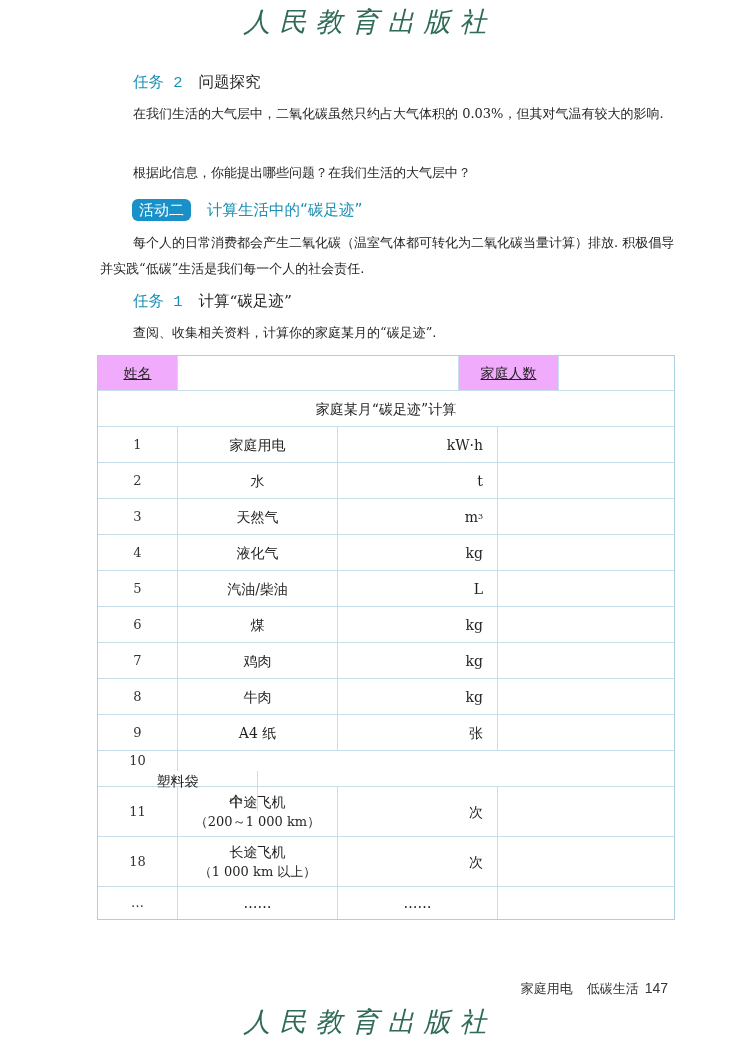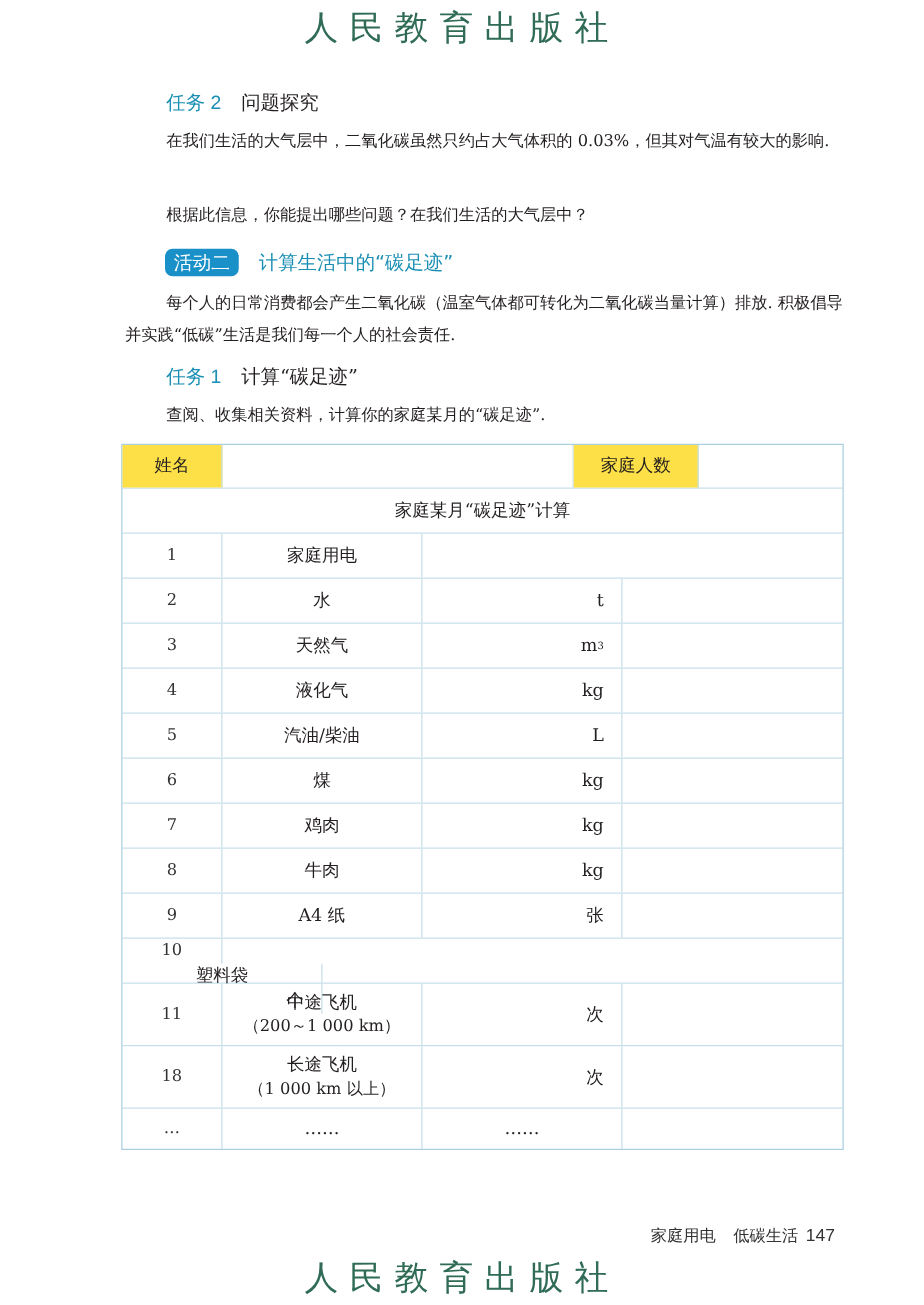--- a/index.html
+++ b/index.html
@@ -1,41 +1,41 @@
 <!DOCTYPE html>
 <html><head>
 <meta charset="utf-8">
 <style>
   * { margin: 0; padding: 0; box-sizing: border-box; }
   html, body { width: 739px; height: 1044px; background: #ffffff; overflow: hidden; }
   body { position: relative; font-family: "DejaVu Serif", "Liberation Serif", serif; color: #231f20; }
 
   .logo { position: absolute; left: 0; width: 739px; text-align: center;
-          font-family: "DejaVu Serif", serif; font-size: 27px;
+          font-family: "DejaVu Serif", serif; font-style: italic; font-size: 27px;
           color: #2f6b55; letter-spacing: 9px; }
   .logo.top { top: 4px; }
   .logo.bottom { top: 1004px; }
 
   .para { position: absolute; left: 100px; width: 578px; font-size: 13px; line-height: 26px; }
   .para .indent { display: inline-block; width: 33px; }
   .task { position: absolute; left: 133px; font-size: 15.5px; line-height: 26px; }
-  .task .task-label { color: #1a8fb3; font-family: Liberation Sans, sans-serif; font-weight: normal; margin-right: 16px; }
+  .task .task-label { color: #1a8fb3; font-family: Liberation Mono, monospace; font-weight: normal; margin-right: 16px; }
 
   .activity { position: absolute; left: 132px; top: 198px; height: 24px; display: flex; align-items: center; }
   .activity .badge { background: #1a90c8; color: #fff; border-radius: 6px; padding: 0 7px; height: 22px;
                      line-height: 22px; font-family: "DejaVu Sans", sans-serif; font-size: 15px; }
   .activity .title { color: #1a8fb3; font-family: "DejaVu Sans", sans-serif; font-size: 15.5px; margin-left: 16px; text-align: center; }
 
   .tbl { position: absolute; left: 97px; top: 355px; width: 578px; border: 1px solid #a9cfe0; }
   .row { display: flex; border-bottom: 1px solid #c7dfea; }
   .row:last-child { border-bottom: none; }
   .cell { display: flex; align-items: center; justify-content: center; font-size: 14px;
           border-right: 1px solid #c7dfea; text-align: center; line-height: 20px; }
   .cell:last-child { border-right: none; }
-  .shade { background: #fde047; }
+  .shade { background: #f0abfc; text-decoration: underline; }
   .cell.right { justify-content: flex-end; padding-right: 14px; }
   .c1 { width: 80px; } .c2 { width: 160px; } .c3 { width: 160px; } .c4 { width: 176px; }
   .n1 { width: 80px; } .n2 { width: 281px; } .n3 { width: 100px; } .n4 { width: 115px; }
   .num { font-size: 13px; color: #333; }
   .unit { font-size: 14px; }
   .sup { font-size: 8px; vertical-align: super; }
   .sub2 { display: block; font-size: 13px; }
 
   .footer { position: absolute; top: 980px; right: 71px; font-size: 13px; color: #333; }
   .footer .pg { font-family: "Liberation Sans", sans-serif; font-size: 14px; margin-left: 6px; }
@@ -78,20 +78,21 @@
     <div class="cell n3 shade">家庭人数</div>
     <div class="cell n4"></div>
   </div>
   <div class="row" style="height:36px;">
     <div class="cell" style="width:576px;">家庭某月“碳足迹”计算</div>
   </div>
 
   <div class="row" style="height:36px;">
     <div class="cell c1 num">1</div>
     <div class="cell c2">家庭用电</div>
+    <div class="cell c3 right unit">kW·h</div>
     <div class="cell c4"></div>
   </div>
   <div class="row" style="height:36px;">
     <div class="cell c1 num">2</div>
     <div class="cell c2">水</div>
     <div class="cell c3 right unit">t</div>
     <div class="cell c4"></div>
   </div>
   <div class="row" style="height:36px;">
     <div class="cell c1 num">3</div>

